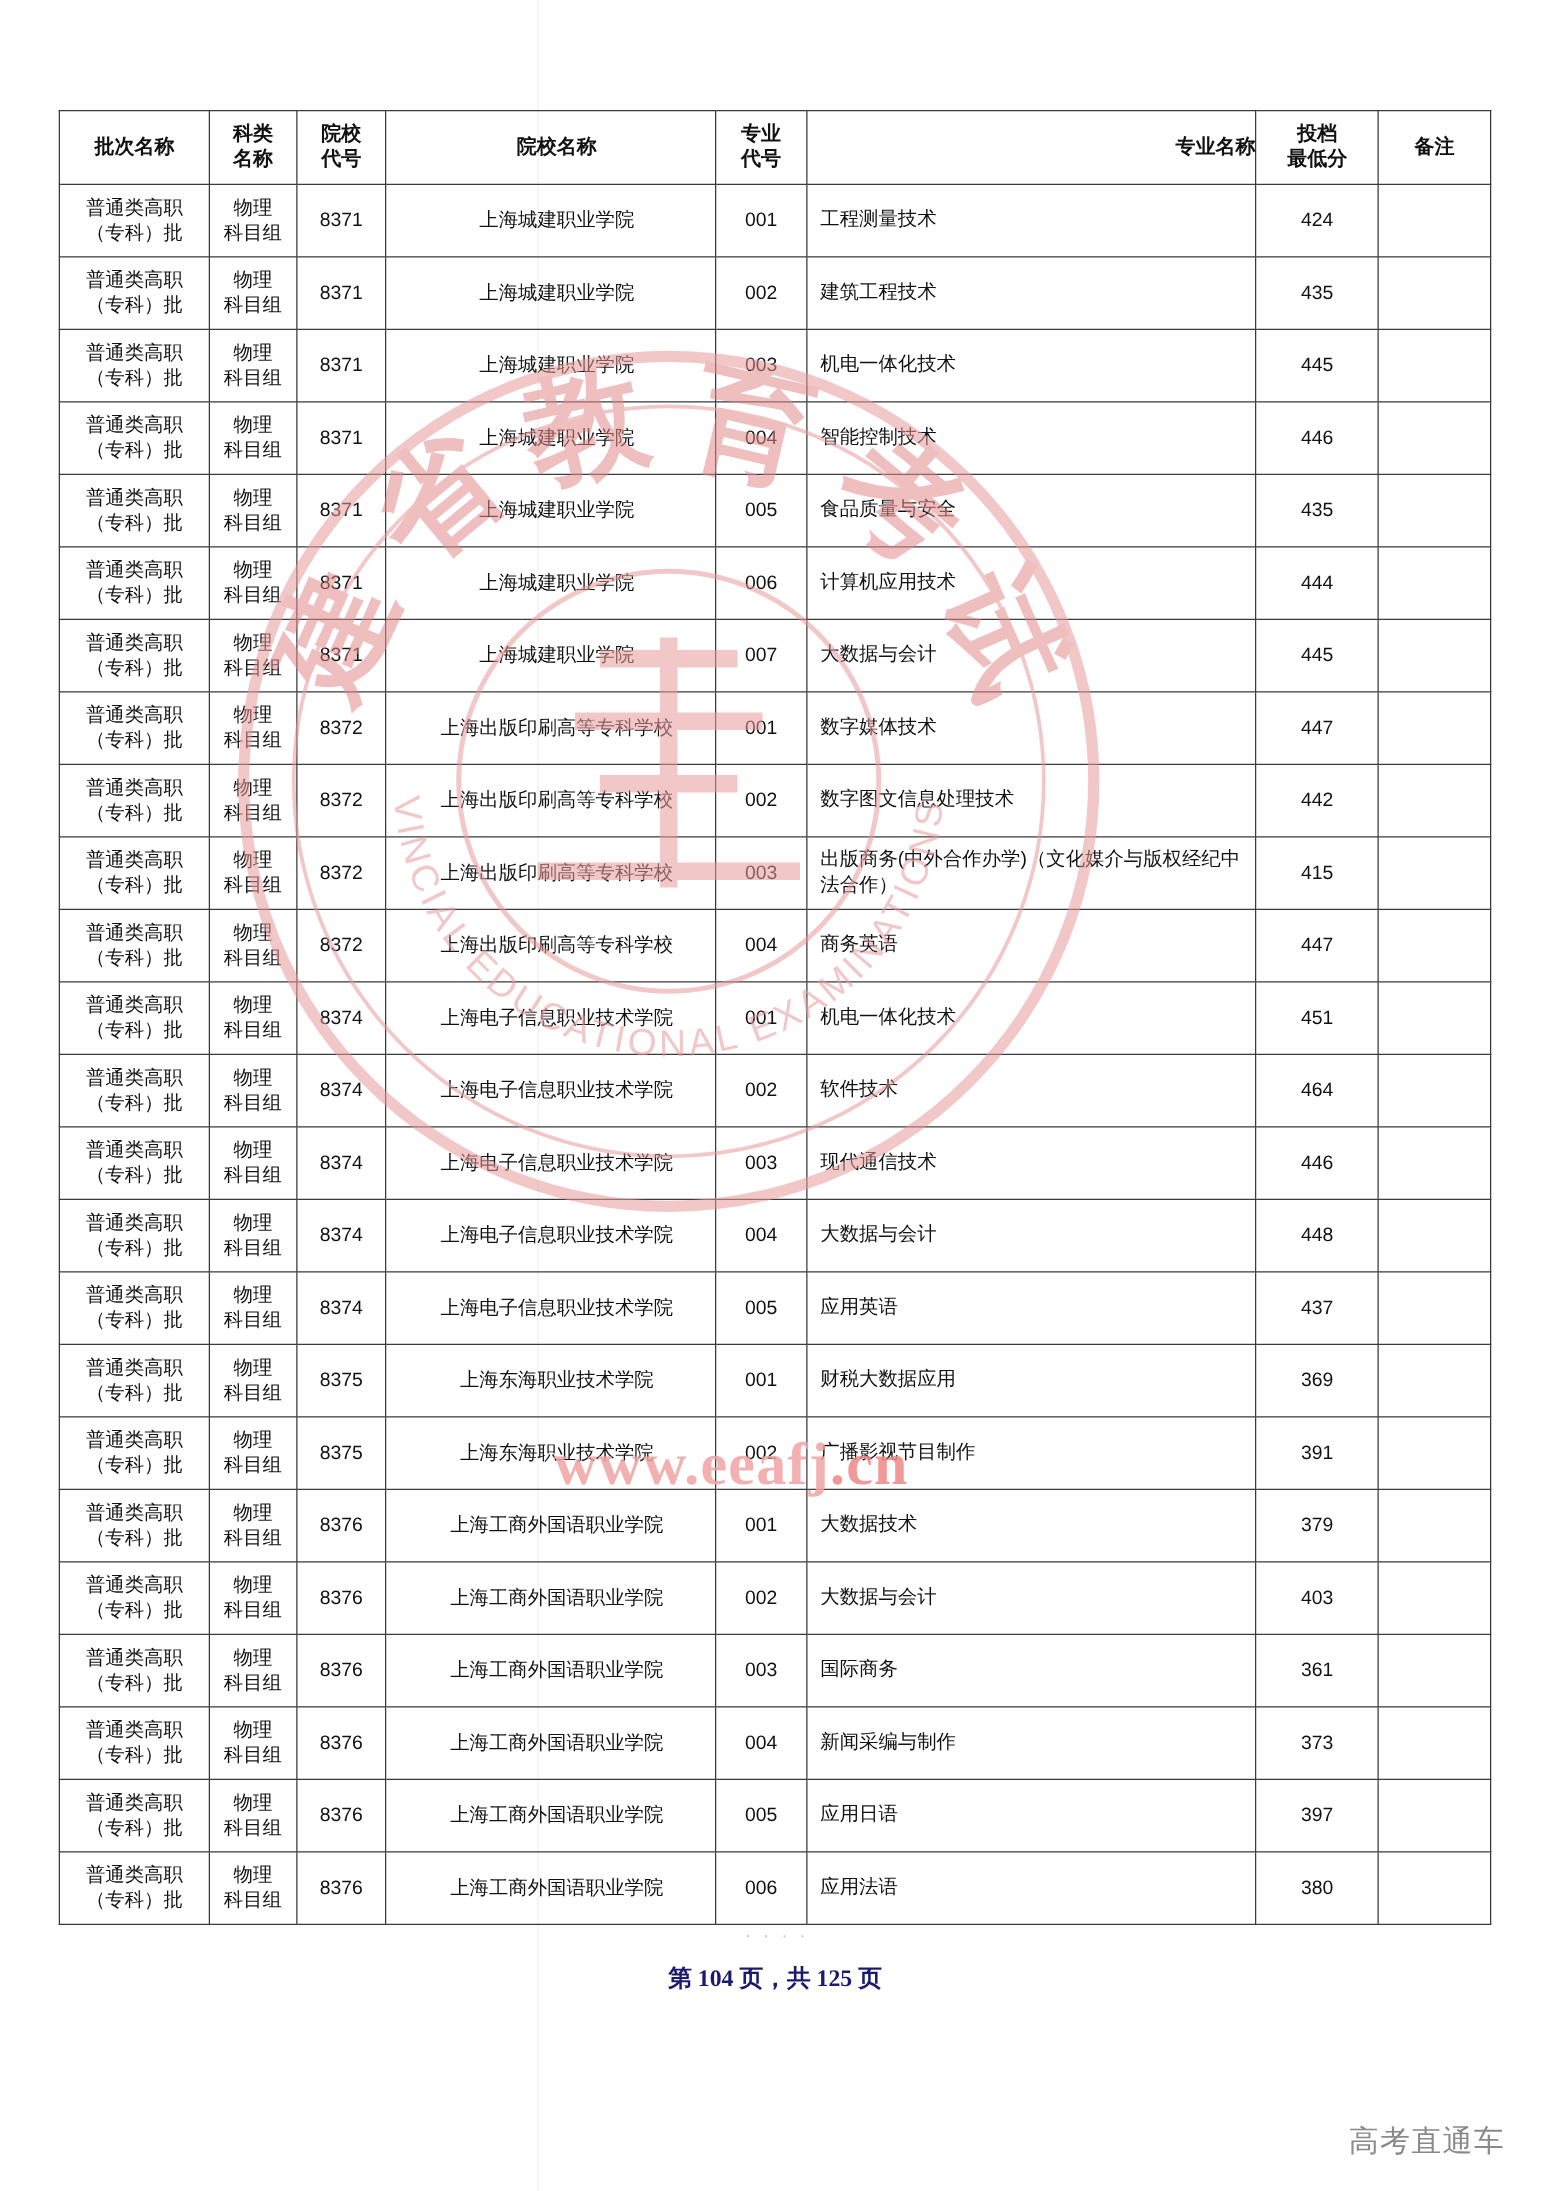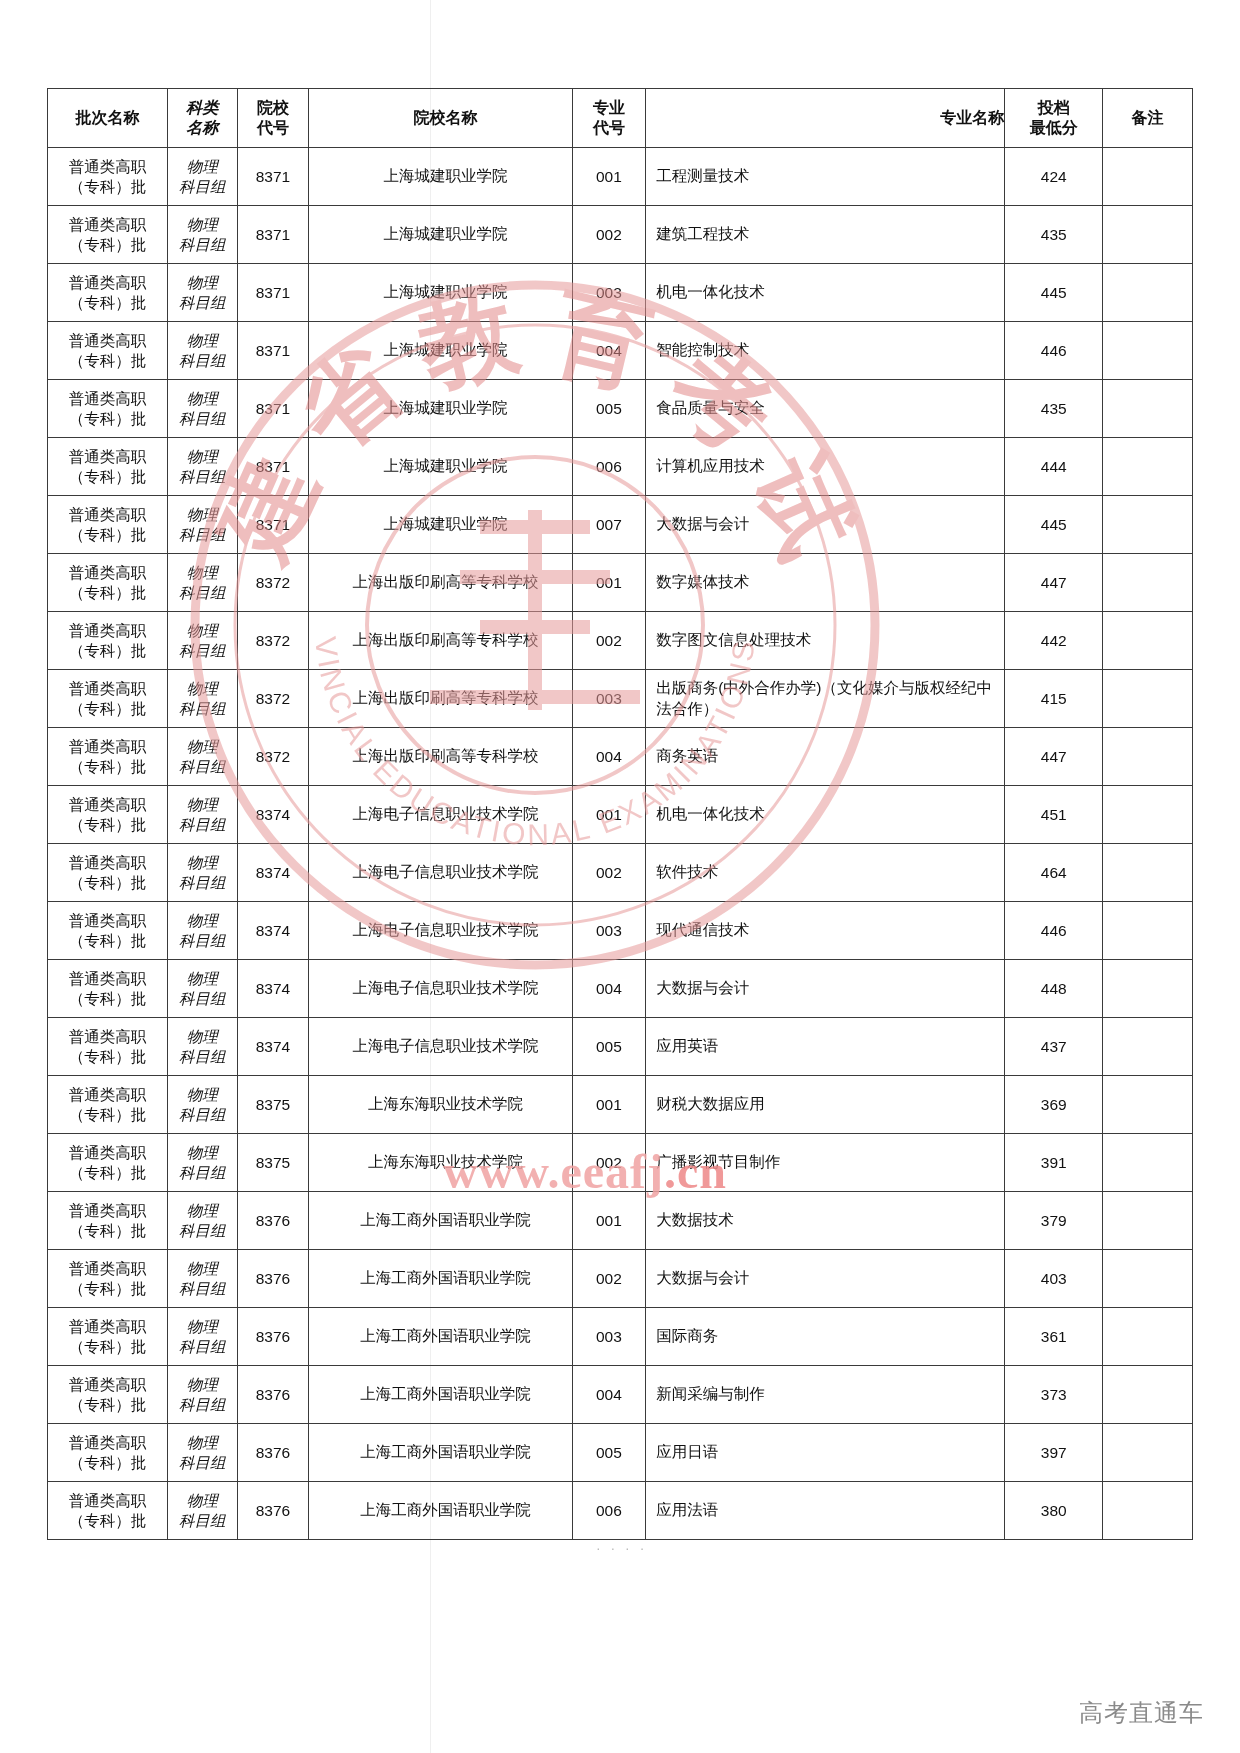--- a/index.html
+++ b/index.html
@@ -78,21 +78,21 @@
     font-weight: bold;
     text-align: center;
     height: 58px;
     line-height: 1.25;
     font-size: 16px;
   }
   table.main td {
     height: 57px;
   }
   .c-batch { width: 118px; text-align: center; line-height: 1.25; font-size: 15px;}
-  .c-kelei { width: 68px; text-align: center; line-height: 1.25; font-size: 15px; font-style: italic;}
+  .c-kelei { width: 68px; text-align: center; line-height: 1.25; font-size: 15px;}
   .c-code  { width: 70px; text-align: center; font-size: 16px;}
   .c-school{ width: 250px; text-align: center; padding-left: 10px !important; font-size: 15.5px;}
   .c-major-code { width: 72px; text-align: center; font-size: 16px;}
   .c-major { width: 345px; text-align: left; padding-left: 10px !important; font-size: 15.5px; line-height: 1.35;}
   .c-score { width: 96px; text-align: center; font-size: 16px;}
   .c-note  { width: 88px; }
 
   .two-line { display: block; }
   .two-line span { display: block; }
 
@@ -673,15 +673,16 @@
           <td class="c-major-code">006</td>
           <td class="c-major">应用法语</td>
           <td class="c-score">380</td>
           <td class="c-note"></td>
         </tr>
       </tbody>
   </table>
 
   <div class="dots">· · · ·</div>
 
+  <div class="footer">第 104 页，共 125 页</div>
   <div class="brand">高考直通车</div>
 
 </div>
 
 </body></html>

